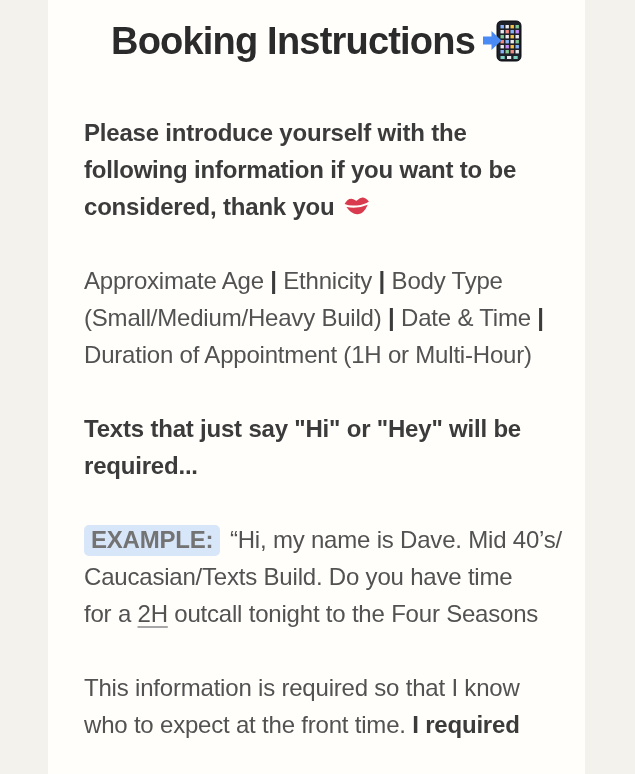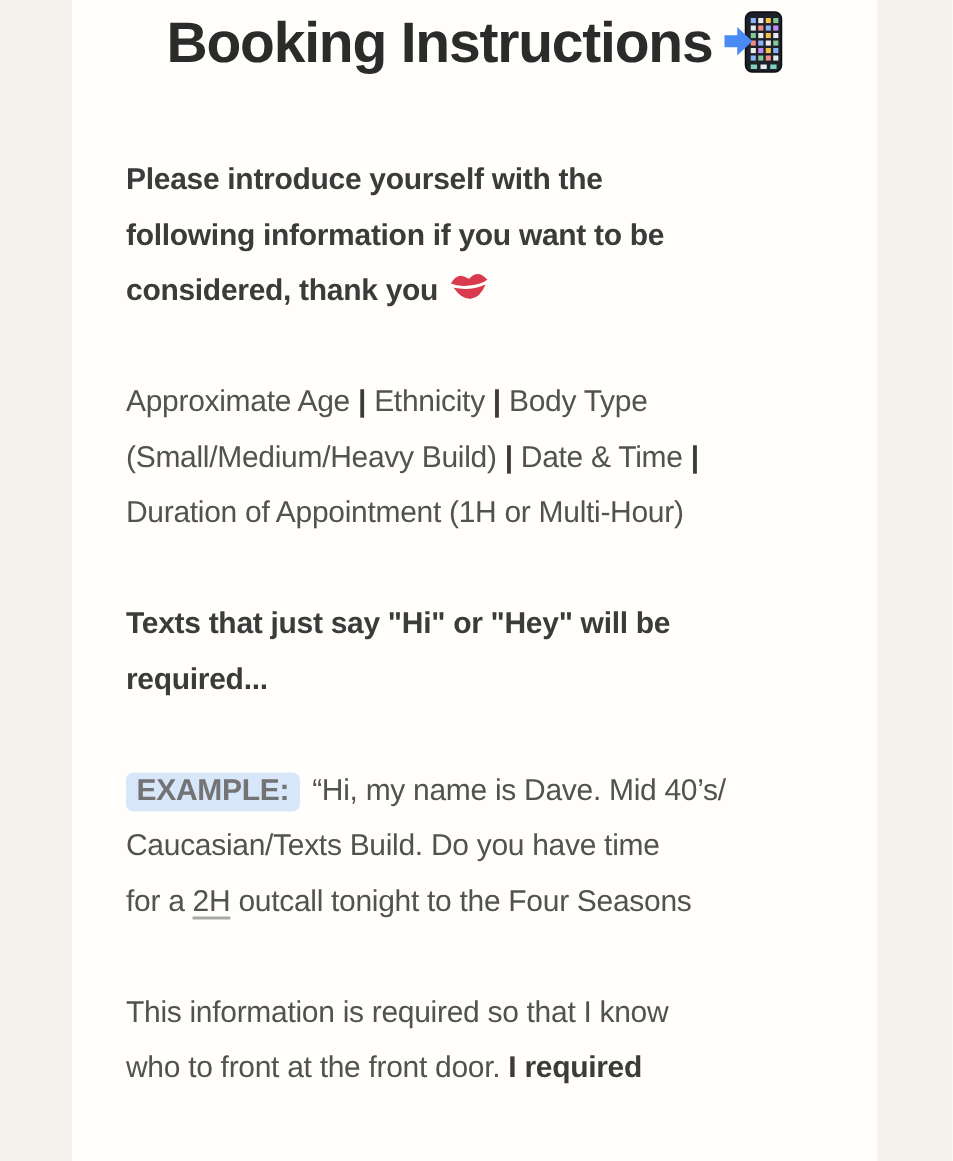--- a/index.html
+++ b/index.html
@@ -7,29 +7,29 @@
     width:635px;height:774px;overflow:hidden;
     background:#f3f2ec;
     font-family:"Liberation Sans","DejaVu Sans",sans-serif;
     position:relative;
   }
   .surface{
     position:absolute;left:48px;top:0;width:537px;height:774px;
     background:#fffefa;overflow:hidden;
   }
   .title{
-    margin:0;padding-top:4px;height:50px;line-height:50px;
+    margin:0;padding-top:16px;height:50px;line-height:50px;
     text-align:center;white-space:nowrap;
     font-size:38px;font-weight:700;letter-spacing:-0.8px;color:#2b2b2b;
   }
   .title .t-icon{vertical-align:-8px;margin-left:7px}
   .content{padding:0 24px 0 36px}
   .para{margin:0 0 37px 0}
   .content .para:first-child{margin-top:48px}
-  .line{font-size:20px;line-height:37px;white-space:nowrap;letter-spacing:-0.2px}
+  .line{font-size:24px;line-height:37px;white-space:nowrap;letter-spacing:-0.2px}
   .para.bold .line{font-weight:700;color:#3b3b3b}
   .para.regular .line{font-weight:400;color:#525252}
   .seg-b{font-weight:700;color:#3b3b3b}
   .seg-u{text-decoration:underline;text-decoration-color:#a7a7a7;text-underline-offset:4px}
   .seg-chip{
     background:#d8e6f9;color:#737373;font-weight:700;
     border-radius:5px;padding:1px 7px 3px 7px;margin-right:3px;
   }
   .clipline{height:7px;overflow:hidden}
   .kiss-icon{vertical-align:-3px;margin-left:2px}
@@ -93,19 +93,19 @@
         <div class="line"><span>Texts that just say "Hi" or "Hey" will be</span></div>
         <div class="line"><span>required...</span></div>
       </div>
       <div class="para regular">
         <div class="line"><span class="seg-chip">EXAMPLE:</span><span> “Hi, my name is Dave. Mid 40’s/</span></div>
         <div class="line"><span>Caucasian/Texts Build. Do you have time</span></div>
         <div class="line"><span>for a </span><span class="seg-u">2H</span><span> outcall tonight to the Four Seasons</span></div>
       </div>
       <div class="para regular">
         <div class="line"><span>This information is required so that I know</span></div>
-        <div class="line"><span>who to front at the front door. </span><span class="seg-b">I required</span></div>
+        <div class="line"><span>who to expect at the front time. </span><span class="seg-b">I required</span></div>
         <div class="clipline">
           <div class="line"><span class="seg-b">that I do not</span></div>
         </div>
       </div>
     </div>
 </div>
 
 </body></html>

